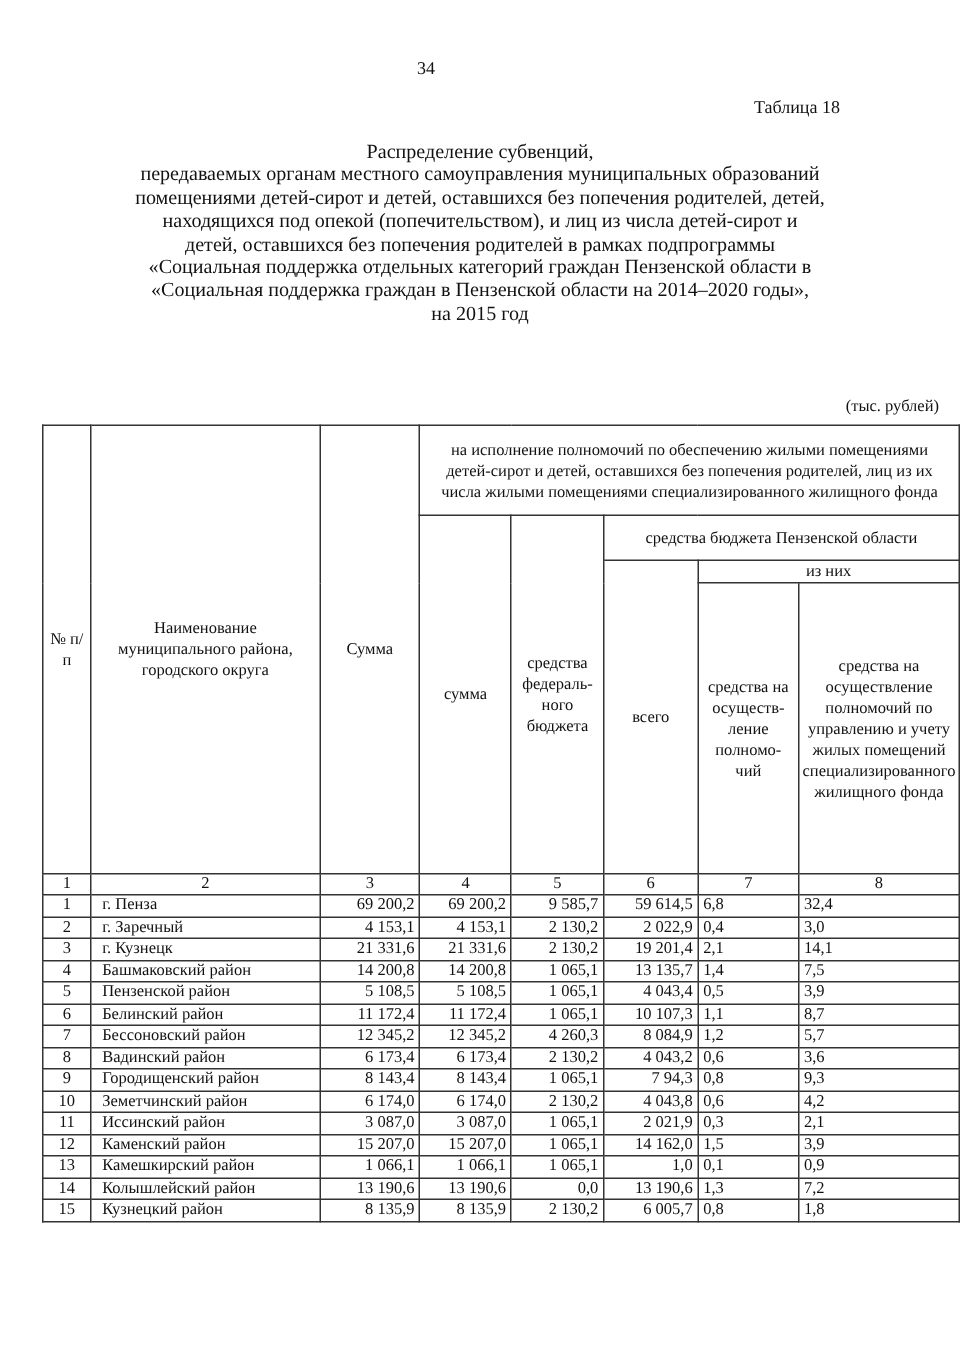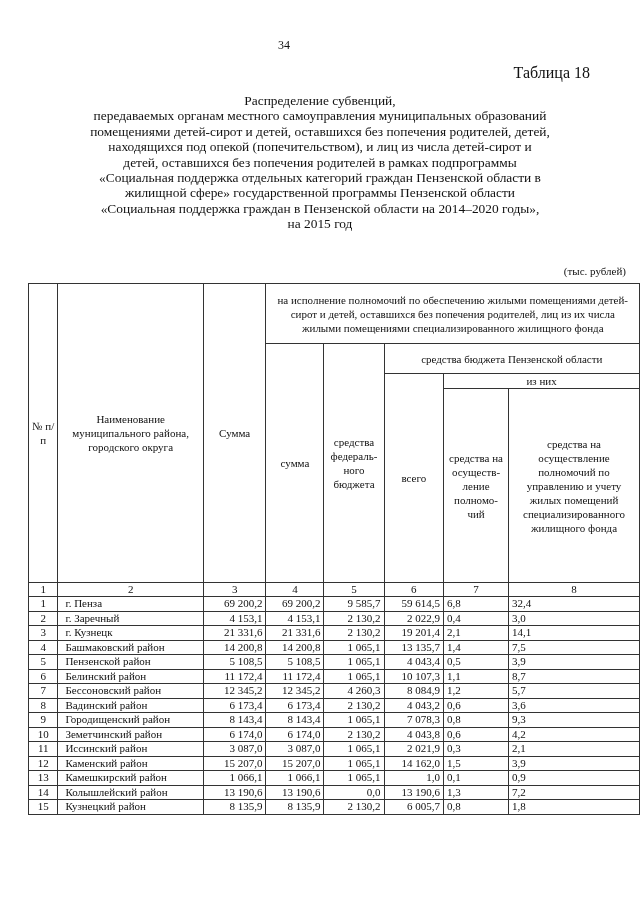--- a/index.html
+++ b/index.html
@@ -1,19 +1,19 @@
 <!DOCTYPE html>
 <html><head>
 <meta charset="utf-8">
 <style>
   html, body { margin:0; padding:0; background:#ffffff; }
   body { width:640px; height:905px; position:relative; overflow:hidden;
          font-family:"Liberation Serif", "DejaVu Serif", serif; color:#111; }
   .page-num { position:absolute; top:38px; left:0; width:568px; text-align:center; font-size:12px; }
-  .table-label { position:absolute; top:64px; right:50px; font-size:16px; }
+  .table-label { position:absolute; top:64px; right:80px; font-size:12px; }
   .title { position:absolute; top:93px; left:40px; width:560px; text-align:center;
            font-size:13.4px; line-height:15.4px; }
   .title div { white-space:nowrap; }
   .units { position:absolute; top:265px; right:14px; font-size:11px; }
   table.main { position:absolute; top:283px; left:28px; border-collapse:collapse;
                font-size:11px; table-layout:fixed; }
   table.main td { border:1px solid #333; padding:0 3px; line-height:13px; }
   table.main td.h { text-align:center; vertical-align:middle; line-height:14px; }
   .hdr-row td { }
   .num-row td { text-align:center; height:13px; }
@@ -30,21 +30,20 @@
 <div class="page-num">34</div>
 <div class="table-label">Таблица 18</div>
 
 <div class="title">
   <div>Распределение субвенций,</div>
   <div>передаваемых органам местного самоуправления муниципальных образований</div>
   <div>помещениями детей-сирот и детей, оставшихся без попечения родителей, детей,</div>
   <div>находящихся под опекой (попечительством), и лиц из числа детей-сирот и</div>
   <div>детей, оставшихся без попечения родителей в рамках подпрограммы</div>
   <div>«Социальная поддержка отдельных категорий граждан Пензенской области в</div>
-  <div>жилищной сфере» государственной программы Пензенской области</div>
   <div>«Социальная поддержка граждан в Пензенской области на 2014–2020 годы»,</div>
   <div>на 2015 год</div>
 </div>
 
 <div class="units">(тыс. рублей)</div>
 
 <table class="main">
   <colgroup>
     <col style="width:33px">
     <col style="width:155px">
@@ -66,21 +65,21 @@
     <td class="h" rowspan="3">сумма</td>
     <td class="h" rowspan="3">средства федераль-ного бюджета</td>
     <td class="h" colspan="3">средства бюджета Пензенской области</td>
   </tr>
   <tr class="hdr-row" style="height:15px">
     <td class="h" rowspan="2">всего</td>
     <td class="h" colspan="2">из них</td>
   </tr>
   <tr class="hdr-row thick-bottom" style="height:194px">
     <td class="h">средства на осуществ-ление полномо-чий</td>
-    <td class="h" style="padding:0 14px">средства на осуществление полномочий по управлению и учету жилых помещений специализированного жилищного фонда</td>
+    <td class="h" style="padding:0 2px">средства на осуществление полномочий по управлению и учету жилых помещений специализированного жилищного фонда</td>
   </tr>
   <tr class="num-row">
     <td>1</td>
     <td>2</td>
     <td>3</td>
     <td>4</td>
     <td>5</td>
     <td>6</td>
     <td>7</td>
     <td>8</td>
@@ -174,21 +173,21 @@
     <td class="c-small">0,6</td>
     <td class="c-small">3,6</td>
   </tr>
 
   <tr class="data-row">
     <td class="c-num">9</td>
     <td class="c-name">Городищенский район</td>
     <td class="c-val">8 143,4</td>
     <td class="c-val">8 143,4</td>
     <td class="c-val">1 065,1</td>
-    <td class="c-val">7 078,3</td>
+    <td class="c-val">7 94,3</td>
     <td class="c-small">0,8</td>
     <td class="c-small">9,3</td>
   </tr>
 
   <tr class="data-row">
     <td class="c-num">10</td>
     <td class="c-name">Земетчинский район</td>
     <td class="c-val">6 174,0</td>
     <td class="c-val">6 174,0</td>
     <td class="c-val">2 130,2</td>

